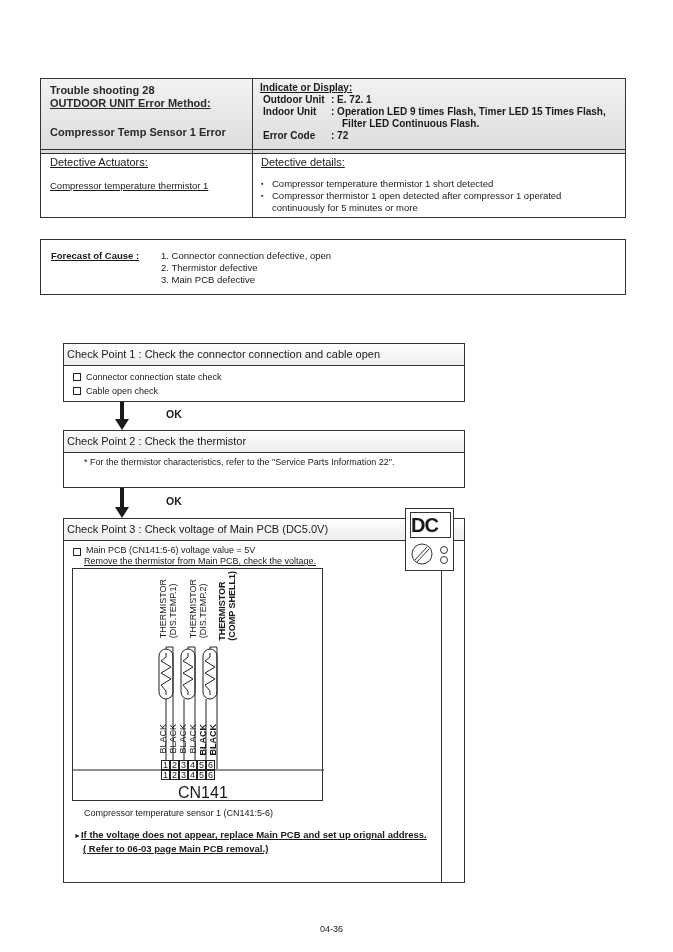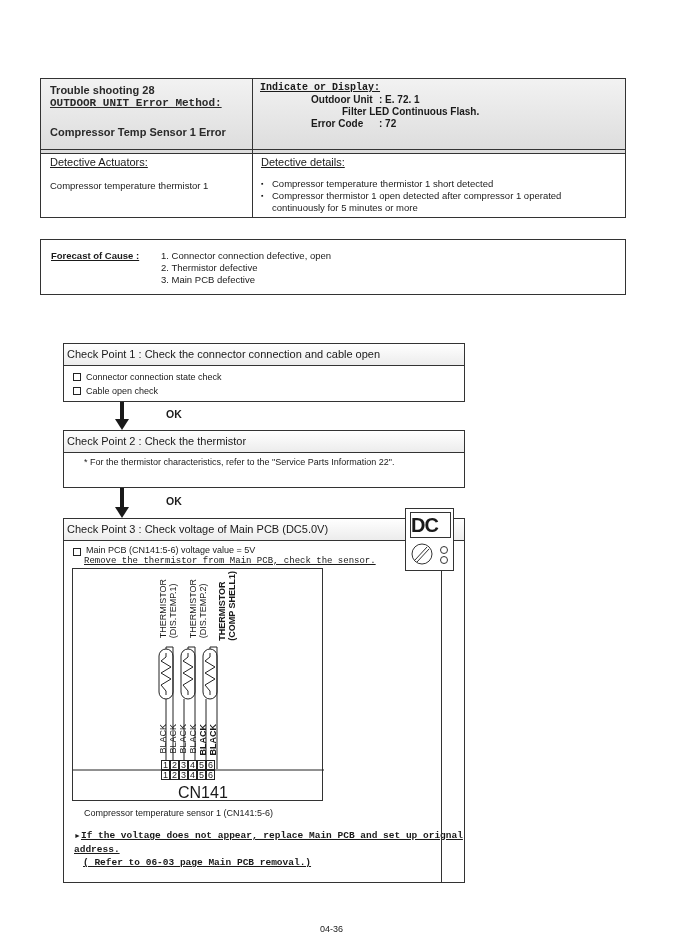--- a/index.html
+++ b/index.html
@@ -7,27 +7,27 @@
          font-family: "Liberation Sans", sans-serif; color: #1a1a1a; }
   .abs { position: absolute; }
   .box { position: absolute; border: 1px solid #333; box-sizing: border-box; background: #fff; }
 
   
   .hdr { left: 40px; top: 78px; width: 586px; height: 76px; display: flex;
          background: linear-gradient(180deg, #f2f2f2 0%, #dcdcdc 100%); border: 1px solid #333; box-sizing: border-box; }
   .hdr .l { width: 212px; border-right: 1px solid #333; padding: 5px 0 0 9px; box-sizing: border-box;
             font-weight: bold; font-size: 11px; color: #2a2a2a; line-height: 13px; }
   .hdr .r { flex: 1; padding: 3px 0 0 7px; font-size: 10px; font-weight: bold; line-height: 12px; color: #1a1a1a; }
-  .u { text-decoration: underline; font-family: Liberation Mono, monospace; }
+  .u { text-decoration: underline; }
   .row { display: flex; }
-  .k { display: inline-block; margin-left: 48px; }
+  .k { display: inline-block; }
 
   
   .det { left: 40px; top: 149px; width: 586px; height: 69px; display: flex; border: 1px solid #333; box-sizing: border-box; }
-  .det .l { width: 212px; border-right: 1px solid #333; padding: 6px 12px 0 9px; box-sizing: border-box; font-size: 9.5px; }
+  .det .l { width: 212px; border-right: 1px solid #333; padding: 6px 12px 0 9px; box-sizing: border-box; font-size: 9.5px; text-decoration: underline; }
   .det .r { flex: 1; padding: 6px 0 0 8px; font-size: 9.5px; }
   .det h4 { margin: 0 0 10px 0; font-size: 11px; font-weight: normal; text-decoration: underline; }
   .bul { display: flex; line-height: 12px; }
   .bul .dot { width: 11px; font-size: 7px; line-height: 12px; }
 
   
   .fc { left: 40px; top: 239px; width: 586px; height: 56px; border: 1px solid #333; box-sizing: border-box;
         font-size: 9.5px; padding: 10px 0 0 10px; display: flex; }
   .fc .lab { width: 110px; font-weight: bold; text-decoration: underline; font-size: 9.5px; }
   .fc .list div { line-height: 12px; }
@@ -64,20 +64,24 @@
     <div>Trouble shooting  28</div>
     <div class="u">OUTDOOR UNIT Error Method:</div>
     <div style="margin-top:16px">Compressor Temp Sensor 1 Error</div>
   </div>
   <div class="r">
     <div class="u">Indicate or Display:</div>
     <div class="row" style="padding-left:3px">
         <span class="k" style="width:68px">Outdoor Unit</span>
         <span>:  E. 72. 1</span>
       </div>
+    <div class="row" style="padding-left:3px">
+        <span class="k" style="width:68px">Indoor Unit</span>
+        <span>:  Operation LED 9 times Flash, Timer LED 15 Times Flash,</span>
+      </div>
     <div style="padding-left:82px">Filter LED Continuous Flash.</div>
     <div class="row" style="padding-left:3px">
         <span class="k" style="width:68px">Error Code</span>
         <span>:  72</span>
       </div>
   </div>
 </div>
 
 <div class="det abs">
   <div class="l">
@@ -139,21 +143,21 @@
 </div>
 <div class="ok" style="left:137px;top:495px">OK</div>
 
 <div class="cp" style="top:518px;height:365px">
   <div class="t">Check Point 3 : Check voltage of Main PCB (DC5.0V)</div>
   <div class="b">
     <div class="chk" style="line-height:11px">
         <span class="sq"></span>
         <span>Main PCB (CN141:5-6) voltage value = 5V</span>
       </div>
-    <div class="u" style="padding-left:11px;line-height:11px">Remove the thermistor from Main PCB, check the sensor.</div>
+    <div class="u" style="padding-left:11px;line-height:11px">Remove the thermistor from Main PCB, check the voltage.</div>
   </div>
   <div class="abs" style="left:20px;top:289px;font-size:9px">Compressor temperature sensor 1 (CN141:5-6)</div>
   <div class="abs" style="left:10px;top:309px;font-size:9.5px;font-weight:bold;line-height:13px">
     <div><span style="font-size:7px">►</span><span class="u">If the voltage does not appear, replace Main PCB and set up orignal address.</span></div>
     <div style="padding-left:9px" class="u">( Refer to 06-03 page Main PCB removal.)</div>
   </div>
 </div>
 
 <div class="meter abs">
   <div class="disp">DC</div>

